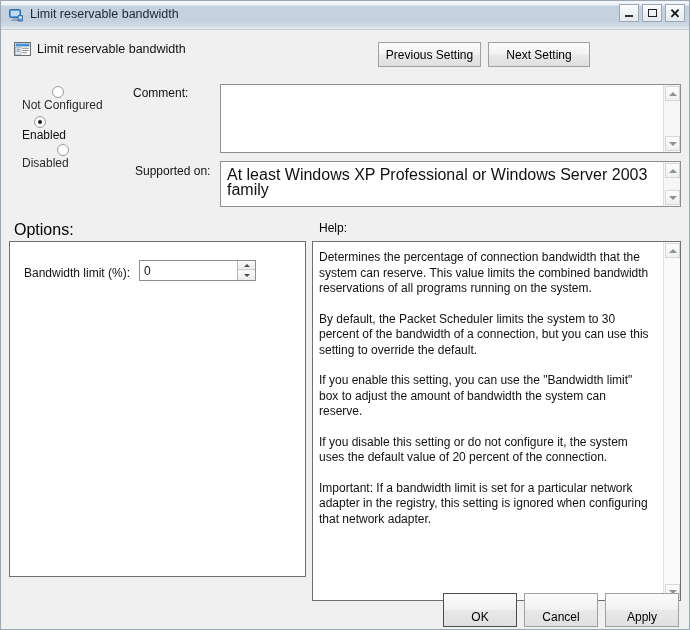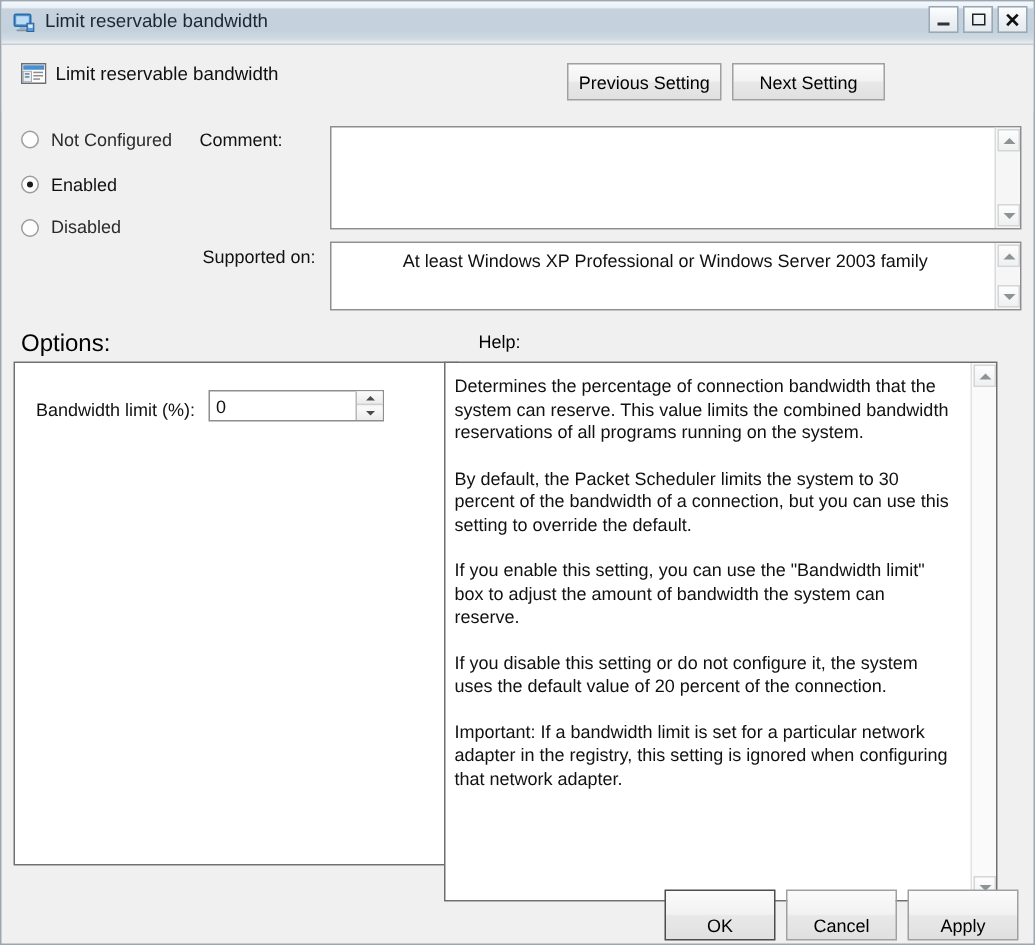--- a/index.html
+++ b/index.html
@@ -109,20 +109,21 @@
   #prev-setting { left: 377px; width: 103px; }
   #next-setting { left: 487px; width: 102px; }
 
   
   .radio-row {
     position: absolute;
     left: 13px;
     display: flex;
     align-items: center;
     cursor: default;
+    flex-direction: column;
   }
   #radio-notconfigured { top: 85px; }
   #radio-enabled       { top: 115px; }
   #radio-disabled      { top: 143px; align-items: flex-end; }
   .radio-mark {
     width: 12px; height: 12px;
     border-radius: 50%;
     border: 1px solid #9c9c9c;
     background: #fdfdfd;
     box-sizing: border-box;
@@ -167,24 +168,23 @@
     width: 461px; height: 69px;
   }
   #supported-box {
     left: 219px; top: 160px;
     width: 461px; height: 46px;
   }
   .textbox-text {
     position: absolute;
     left: 6px; top: 5px;
     right: 20px;
-    font-size: 12px;
+    font-size: 16px;
     color: #111;
     line-height: 15px;
-    text-align: center;
   }
   .vscroll {
     position: absolute;
     top: 0; right: 0;
     width: 17px;
     height: 100%;
     background: #f6f6f6;
     border-left: 1px solid #dcdcdc;
     box-sizing: border-box;
   }
@@ -222,21 +222,21 @@
     position: absolute;
     background: #ffffff;
     border: 1px solid #6f6f6f;
     box-sizing: border-box;
   }
   #options-panel {
     left: 8px; top: 240px;
     width: 297px; height: 336px;
   }
   #help-panel {
-    left: 295px; top: 240px;
+    left: 311px; top: 240px;
     width: 369px; height: 360px;
   }
 
   
   #bandwidth-label {
     position: absolute;
     left: 14px; top: 24px;
     font-size: 12px;
     color: #111;
     white-space: nowrap;

